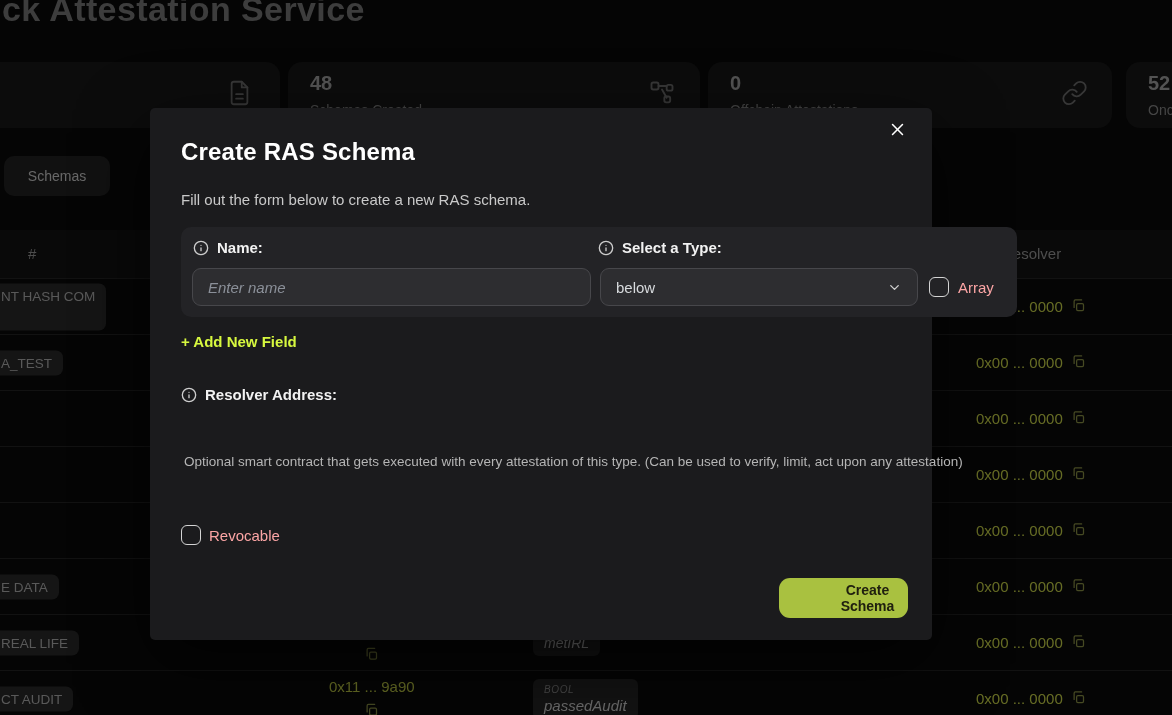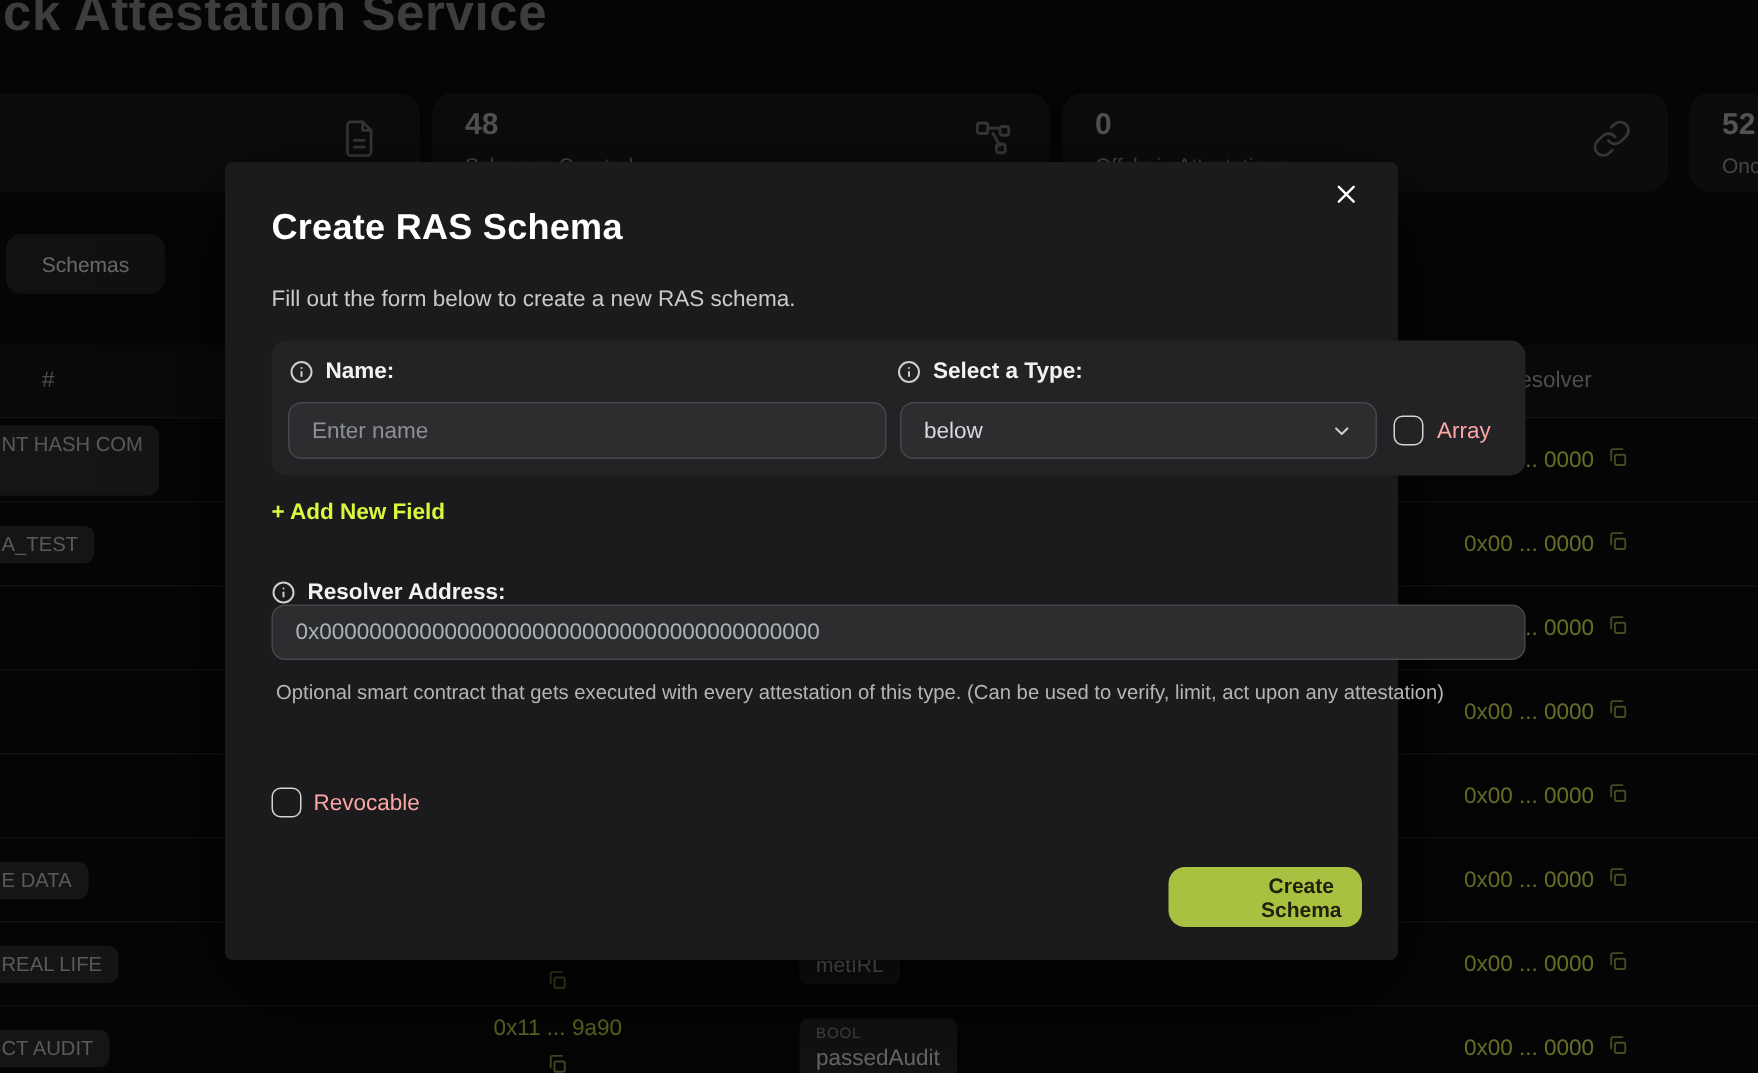--- a/index.html
+++ b/index.html
@@ -43,40 +43,40 @@
   .hex {
     position:absolute; top:50%; transform:translateY(-50%);
     color:#cdd94a; font-size:15px; display:flex; align-items:center; gap:8px; white-space:nowrap;
   }
   .hex.mid { left:329px;flex-direction:column; }
   .hex.rgt { left:976px; }
   .copy-ic { color:#b9c25a; opacity:.75; cursor:pointer; }
   .typebadge {
     position:absolute; left:533px; top:50%; transform:translateY(-50%);
     background:#262626; border-radius:6px; padding:5px 11px;
-    color:#d0d0d0; font-size:14px; white-space:nowrap;
+    color:#d0d0d0; font-size:14px; white-space:nowrap;font-style:italic;
   }
   .typebadge .tag { font-size:10px; letter-spacing:.6px; color:#8f8f8f; display:block; }
   .typebadge .tname { font-size:15px; color:#d6d6d6; display:block; margin-top:2px; }
   
   .backdrop { position:absolute; inset:0; background:rgba(0,0,0,.5); z-index:10; }
   .modal {
     position:absolute; left:150px; top:108px; width:782px; height:532px;
     background:#1b1b1d; border-radius:5px; z-index:20;
     box-shadow:0 24px 70px rgba(0,0,0,.65);
   }
   .close { position:absolute; top:13px; right:26px; color:#ffffff; cursor:pointer; }
   .m-title { position:absolute; left:31px; top:30px; font-size:24px; font-weight:700; color:#ffffff; letter-spacing:.2px; }
   .m-sub { position:absolute; left:31px; top:83px; font-size:15px; color:#c9c9c9; }
   .panel { position:absolute; left:31px; top:119px; width:836px; height:90px; background:#232326; border-radius:10px; }
   .f-label { position:absolute; display:flex; align-items:center; gap:8px; font-size:15px; font-weight:700; color:#f2f2f2; }
   .info-ic { color:#cdcdcd; display:flex; }
   .tinput {
     position:absolute; background:#2d2d30; border:1px solid #47474b; border-radius:9px;
-    font-size:15px; color:#d7dadd; padding:0 15px; font-family:"Liberation Sans",sans-serif;
+    font-size:15px; color:#d7dadd; padding:0 15px; font-family:"Liberation Sans",sans-serif;font-style:italic;
   }
   .tinput::placeholder { color:#8b9099; opacity:1; }
   .select {
     position:absolute; background:#2d2d30; border:1px solid #47474b; border-radius:9px;
     display:flex; align-items:center; padding:0 15px; cursor:pointer;
   }
   .select .sel-val { font-size:15px; color:#d7dadd; flex:1; }
   .select .chev { color:#cfcfcf; display:flex; }
   .cbox {
     position:absolute; width:20px; height:20px; border:1.5px solid #d4d4d4;
@@ -299,20 +299,19 @@
   <div class="f-label res-label">
     <span class="info-ic">
         <svg width="16" height="16" viewBox="0 0 24 24" fill="none" stroke="currentColor" stroke-width="2" stroke-linecap="round">
           <circle cx="12" cy="12" r="10"></circle>
           <line x1="12" y1="16" x2="12" y2="12"></line>
           <line x1="12" y1="8" x2="12.01" y2="8"></line>
         </svg>
       </span>
     <span>Resolver Address:</span>
   </div>
-  <input class="tinput res-value" value="0x0000000000000000000000000000000000000000" style="">
   <div class="help">Optional smart contract that gets executed with every attestation of this type. (Can be used to verify, limit, act upon any attestation)</div>
 
   <span class="cbox rev-box"></span>
   <span class="cb-label rev-lab">Revocable</span>
 
   <button class="btn create">Create Schema</button>
 </div>
 
 </body></html>

